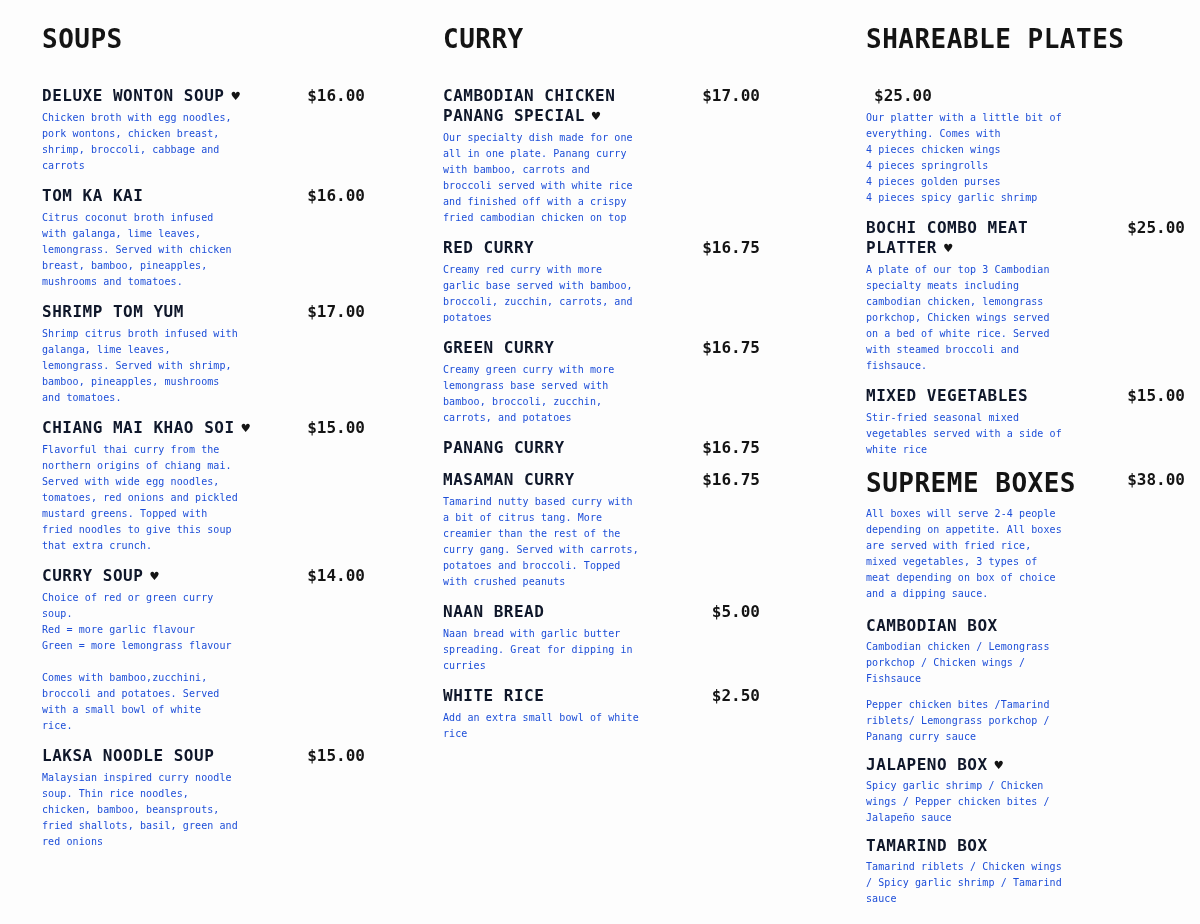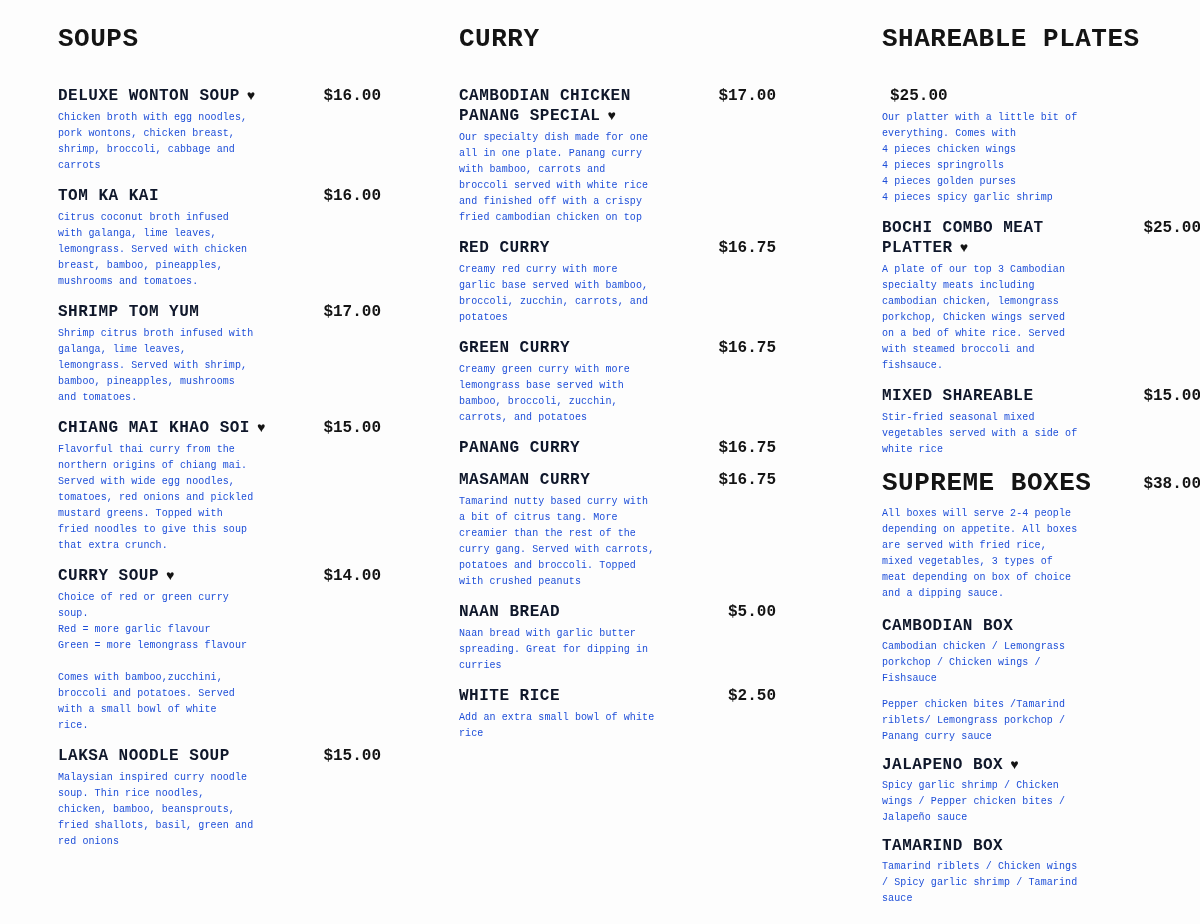--- a/index.html
+++ b/index.html
@@ -6,23 +6,22 @@
   html, body {
     width: 1200px; height: 924px;
     background: #fdfdfd;
     overflow: hidden;
     font-family: "DejaVu Sans Mono", "Liberation Mono", monospace;
     color: #1a1a1a;
   }
   .page {
     display: grid;
     grid-template-columns: 323px 78px 317px 106px 319px;
-    padding: 26px 15px 0 58px;
+    padding: 26px 15px 0 42px;
     height: 100%;
-    font-family: Liberation Mono, monospace;
   }
   .col-1 { grid-column: 1; }
   .col-2 { grid-column: 3; }
   .col-3 { grid-column: 5; }
   .section-header {
     font-size: 26px;
     font-weight: 700;
     letter-spacing: 0.5px;
     line-height: 1.05;
     color: #141414;
@@ -62,21 +61,21 @@
     line-height: 16px;
     margin-top: 4px;
     white-space: pre-line;
     color: #1d4ed8;
     letter-spacing: 0.1px;
   }
   .supreme-section { margin-top: 4px; }
   .supreme-row {
     display: flex;
     justify-content: space-between;
-    align-items: center;
+    align-items: flex-start;
   }
   .supreme-title {
     font-size: 26px;
     font-weight: 700;
     letter-spacing: 0.5px;
     line-height: 1.05;
     color: #141414;
   }
   .supreme-desc { margin-top: 8px; margin-bottom: 14px; }
   .box-item { margin-bottom: 10px; }
@@ -271,21 +270,21 @@
 specialty meats including
 cambodian chicken, lemongrass
 porkchop, Chicken wings served
 on a bed of white rice. Served
 with steamed broccoli and
 fishsauce.</div>
     </div>
 
     <div class="item">
       <div class="item-row">
-        <div class="name-wrap"><span class="name">MIXED SHAREABLE</span></div>
+        <div class="name-wrap"><span class="name">MIXED VEGETABLES</span></div>
         <span class="price">$15.00</span>
       </div>
       <div class="desc">Stir-fried seasonal mixed
 vegetables served with a side of
 white rice</div>
     </div>
 
     <div class="supreme-section">
       <div class="supreme-row">
         <div class="supreme-title">SUPREME BOXES</div>

